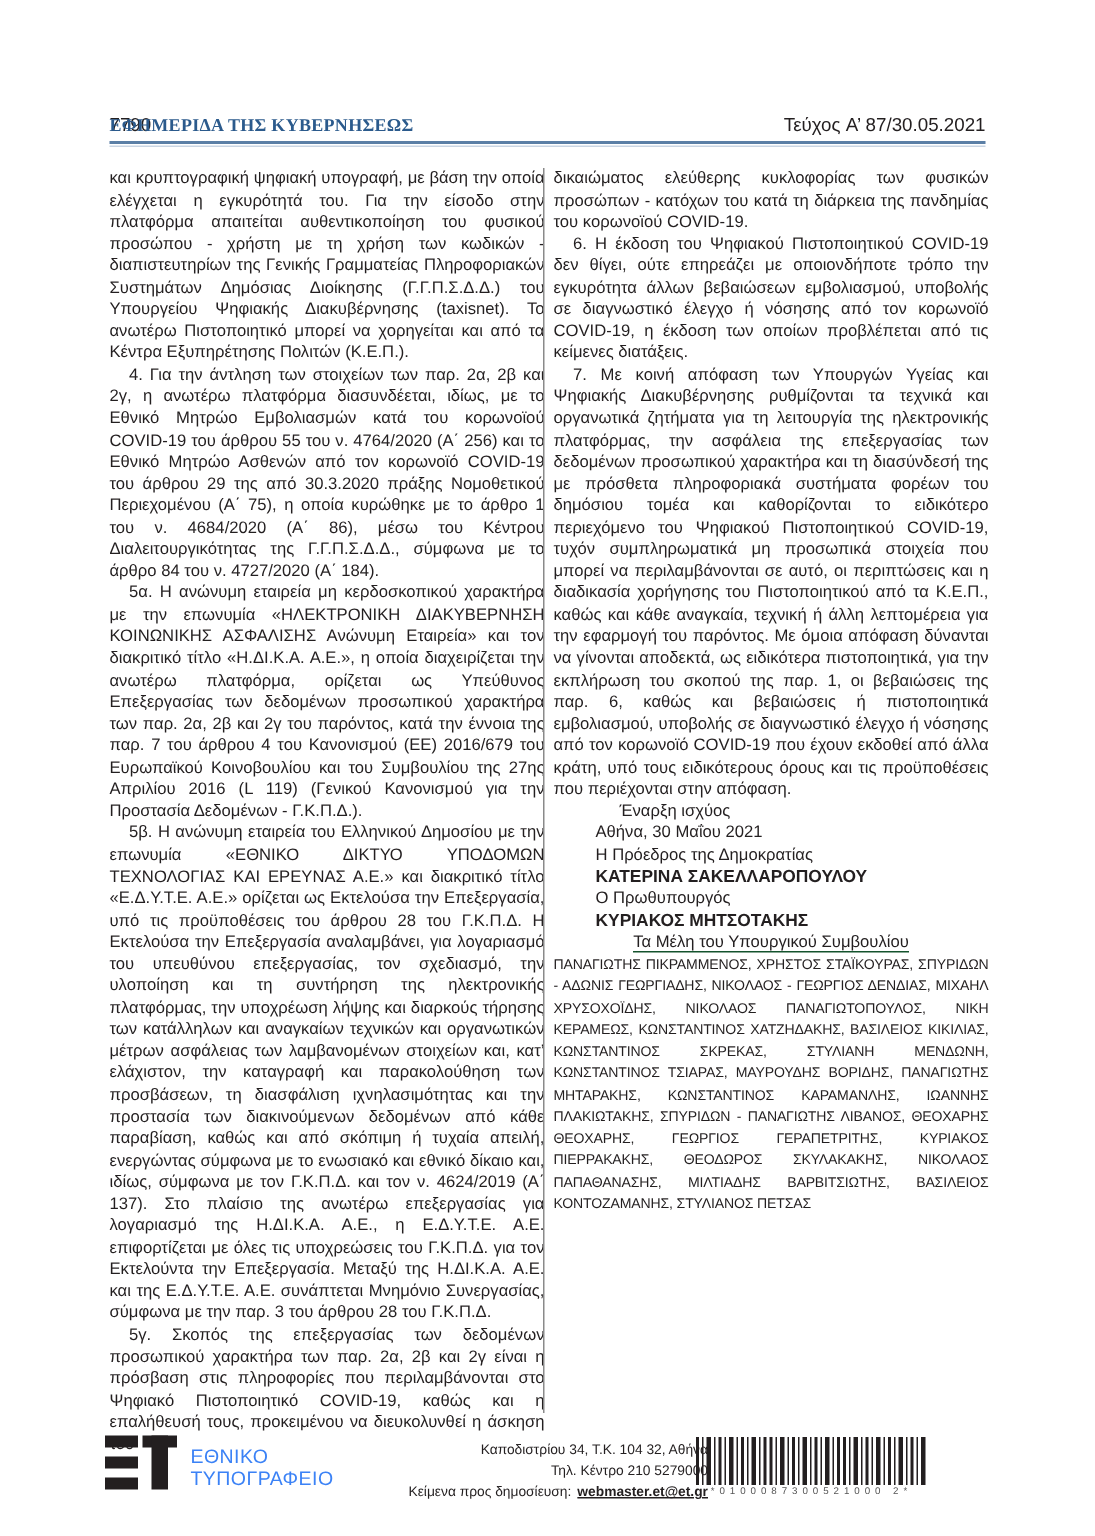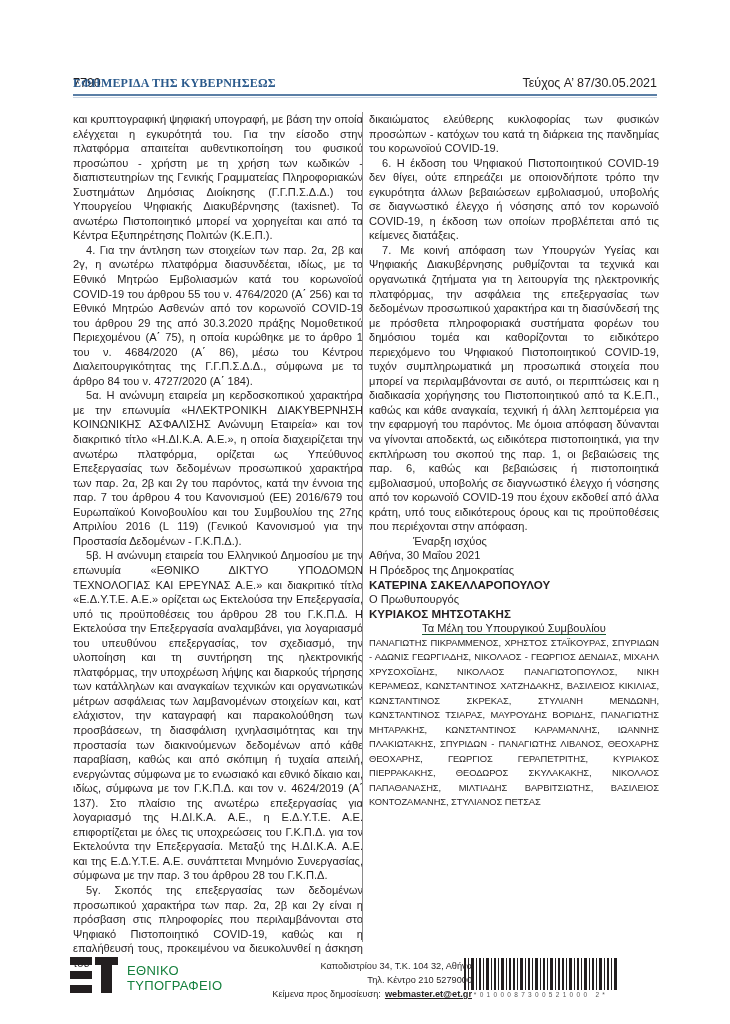--- a/index.html
+++ b/index.html
@@ -15,32 +15,32 @@
   .hdr-rule { position:absolute; left:73px; top:94px; width:584px; height:2px; background:#5b7fa6; }
   .hdr-rule2 { position:absolute; left:73px; top:97px; width:584px; height:1px; background:#c9d5e3; }
 
   .col { position:absolute; top:112px; width:290px; font-size:11.1px; line-height:14.55px; text-align:justify; }
   .col-left { left:73px; }
   .col-right { left:369px; width:290px; }
   .col-divider { position:absolute; left:362px; top:112px; width:1px; height:830px; background:#8a8a8a; }
   .col p { margin:0; }
   .col p.ind { text-indent:13px; }
   .art-head { text-align:left; margin-left:44px !important; }
-  .sig-block { text-align:left; }
+  .sig-block { margin-left:28px; text-align:left; }
   .sig-date { margin-top:18px; }
   .sig-role { margin-top:10px; }
   .sig-name { font-weight:bold; font-size:11.6px; margin-top:3px; }
   .members-title { text-align:center; margin-top:12px; }
   .members-title span { border-bottom:1px solid #14532d; }
   .members { margin-top:18px; font-size:9.4px; line-height:14.5px; text-align:justify; letter-spacing:-0.1px; }
 
   .footer { position:absolute; left:60px; top:955px; width:620px; height:50px; }
   .logo { position:absolute; left:10px; top:2px; width:48px; height:38px; }
   .logo .b { position:absolute; background:#231f20; }
-  .logo-text { position:absolute; left:67px; top:8px; font-size:13px; line-height:15px; color:#15803d; letter-spacing:0.3px; }
+  .logo-text { position:absolute; left:67px; top:8px; font-size:13px; line-height:15px; color:#3b82f6; letter-spacing:0.3px; }
   .addr { position:absolute; right:208px; top:4px; text-align:right; font-size:9.2px; line-height:14px; color:#231f20; }
   .addr a { font-weight:bold; color:#231f20; text-decoration:underline; margin-left:4px; }
   .barcode { position:absolute; left:404px; top:3px; width:154px; height:32px; }
   .barcode-digits { position:absolute; left:398px; top:36px; width:166px; font-size:6.5px; letter-spacing:3.3px; color:#555; text-align:center; }
 </style>
 </head>
 <body>
 
 <div class="page">
 

